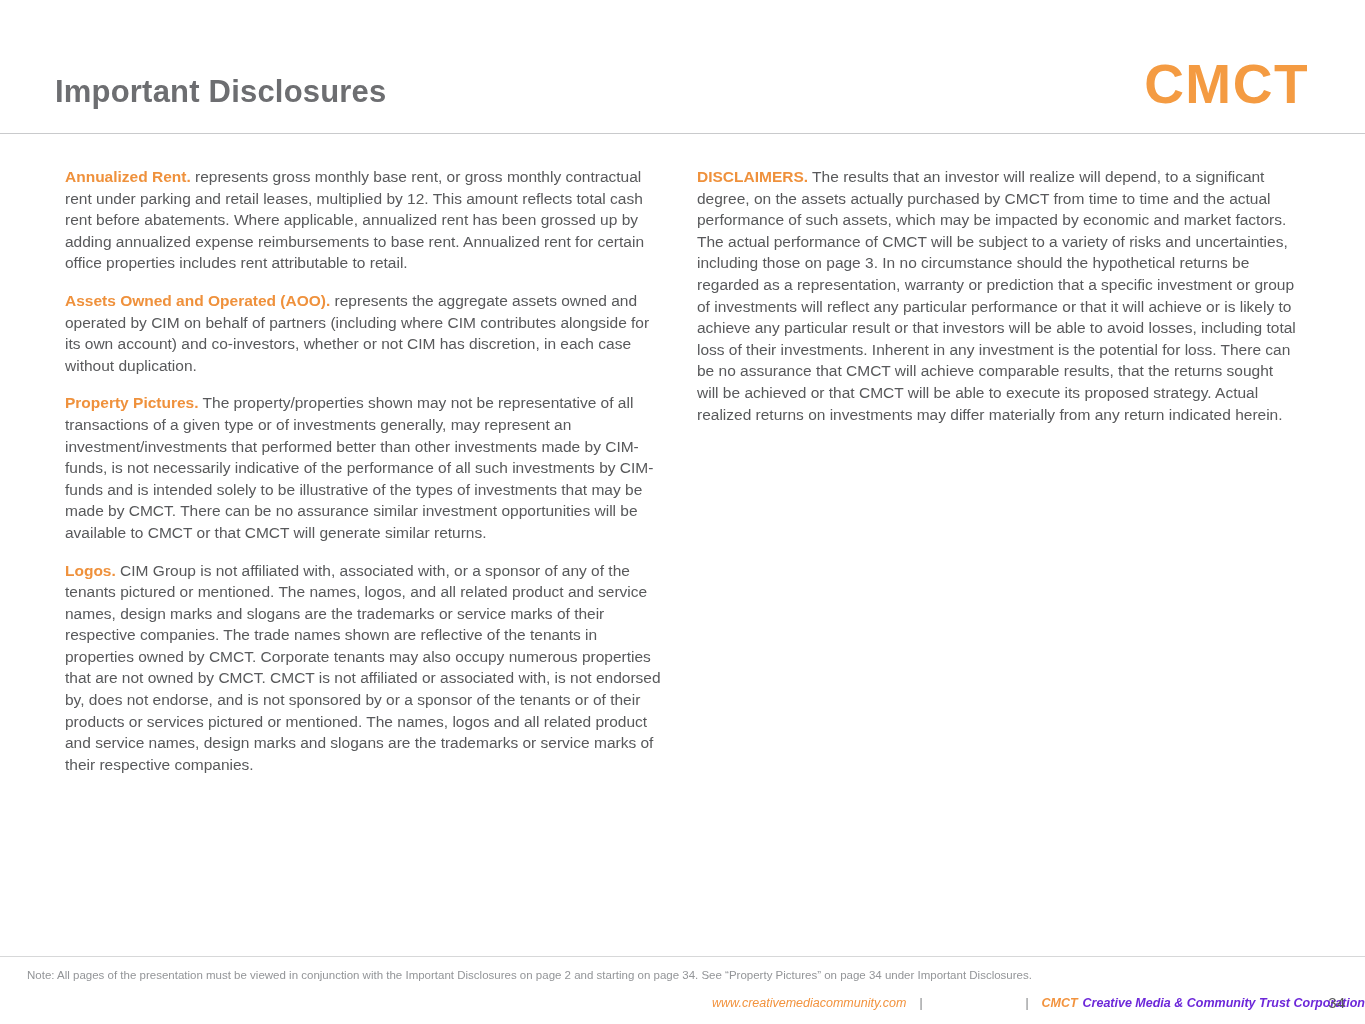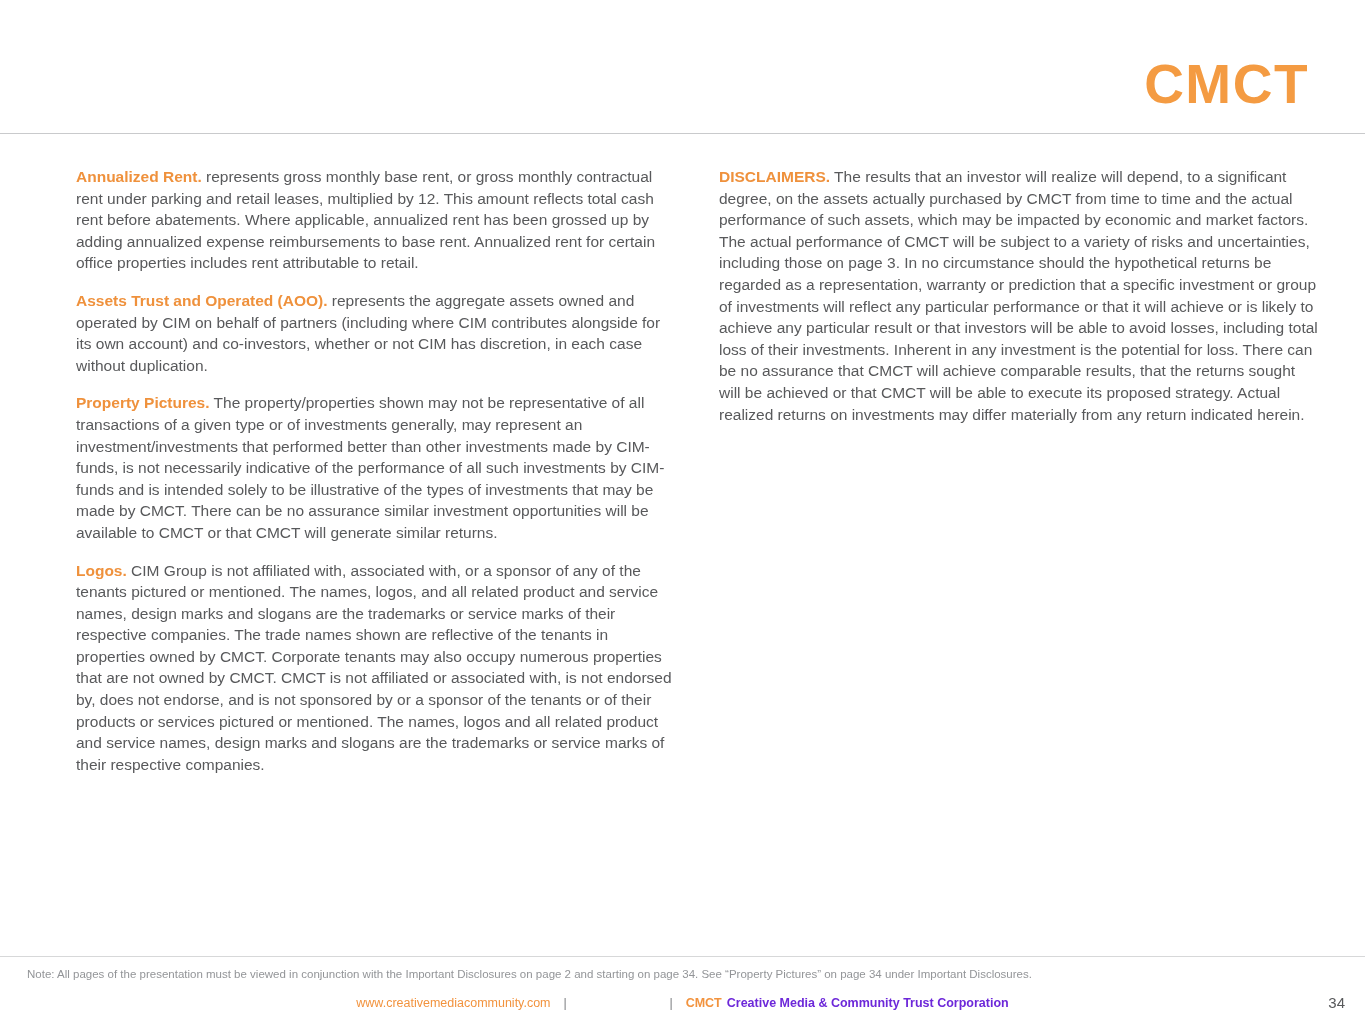--- a/index.html
+++ b/index.html
@@ -23,63 +23,65 @@
   }
   .logo {
     position: absolute; right: 56px; top: 52px;
     font-size: 55px; font-weight: 600; color: #f49b42;
     letter-spacing: 1.5px;
   }
   .content {
     position: absolute; top: 166px; left: 65px;
     display: flex; gap: 31px;
   }
-  .col { width: 601px; margin-left: 11px; }
+  .col { width: 601px; }
   .col p {
     margin: 0 0 16px 0;
     font-size: 15.5px; line-height: 21.6px;
     color: #58595b;
   }
   .lead { font-weight: 700; color: #ef913c; }
   .notebar {
     position: absolute; left: 0; right: 0; top: 956px; height: 38px;
-    border-top: 1px solid #d7d8d9; border-bottom: 4px solid #a21caf;
+    border-top: 1px solid #d7d8d9; border-bottom: 2px solid #a21caf;
     display: flex; align-items: center;
     padding-left: 27px;
     font-size: 11.5px; color: #939598;
     background: #ffffff;
   }
   .footer {
     position: absolute; left: 0; right: 0; top: 983px; height: 41px;
-    display: flex; justify-content: center; align-items: flex-start;
+    display: flex; justify-content: flex-end; align-items: flex-start;
     padding-top: 13px;
     font-size: 12.5px; color: #58595b;
     background: #ffffff;
+    font-style: italic;
   }
   .footer .sep { color: #808285; margin: 0 13px; }
   .footer a.site { color: #f2933e; text-decoration: none; }
   .footer .copyright { color: #58595b; margin-top: 36px; }
   .footer .brand { font-weight: 700; color: #f2933e; margin-right: 5px; }
   .footer .brand-suffix { font-weight: 700; color: #6d28d9; }
   .pagenum {
     position: absolute; right: 20px; top: 994px;
     font-size: 15px; color: #58595b;
   }
 </style>
 </head>
 <body>
 
 <div class="header">
+  <div class="title">Important Disclosures</div>
   <div class="logo">CMCT</div>
 </div>
 
 <div class="content">
   <div class="col">
     <p><span class="lead">Annualized Rent.</span><span> represents gross monthly base rent, or gross monthly contractual rent under parking and retail leases, multiplied by 12. This amount reflects total cash rent before abatements. Where applicable, annualized rent has been grossed up by adding annualized expense reimbursements to base rent. Annualized rent for certain office properties includes rent attributable to retail.</span></p>
-    <p><span class="lead">Assets Trust and Operated (AOO).</span><span> represents the aggregate assets owned and operated by CIM on behalf of partners (including where CIM contributes alongside for its own account) and co-investors, whether or not CIM has discretion, in each case without duplication.</span></p>
+    <p><span class="lead">Assets Owned and Operated (AOO).</span><span> represents the aggregate assets owned and operated by CIM on behalf of partners (including where CIM contributes alongside for its own account) and co-investors, whether or not CIM has discretion, in each case without duplication.</span></p>
     <p><span class="lead">Property Pictures.</span><span> The property/properties shown may not be representative of all transactions of a given type or of investments generally, may represent an investment/investments that performed better than other investments made by CIM-funds, is not necessarily indicative of the performance of all such investments by CIM-funds and is intended solely to be illustrative of the types of investments that may be made by CMCT. There can be no assurance similar investment opportunities will be available to CMCT or that CMCT will generate similar returns.</span></p>
     <p><span class="lead">Logos.</span><span> CIM Group is not affiliated with, associated with, or a sponsor of any of the tenants pictured or mentioned. The names, logos, and all related product and service names, design marks and slogans are the trademarks or service marks of their respective companies. The trade names shown are reflective of the tenants in properties owned by CMCT. Corporate tenants may also occupy numerous properties that are not owned by CMCT. CMCT is not affiliated or associated with, is not endorsed by, does not endorse, and is not sponsored by or a sponsor of the tenants or of their products or services pictured or mentioned. The names, logos and all related product and service names, design marks and slogans are the trademarks or service marks of their respective companies.</span></p>
   </div>
   <div class="col">
     <p><span class="lead">DISCLAIMERS.</span><span> The results that an investor will realize will depend, to a significant degree, on the assets actually purchased by CMCT from time to time and the actual performance of such assets, which may be impacted by economic and market factors. The actual performance of CMCT will be subject to a variety of risks and uncertainties, including those on page 3. In no circumstance should the hypothetical returns be regarded as a representation, warranty or prediction that a specific investment or group of investments will reflect any particular performance or that it will achieve or is likely to achieve any particular result or that investors will be able to avoid losses, including total loss of their investments. Inherent in any investment is the potential for loss. There can be no assurance that CMCT will achieve comparable results, that the returns sought will be achieved or that CMCT will be able to execute its proposed strategy. Actual realized returns on investments may differ materially from any return indicated herein.</span></p>
   </div>
 </div>
 
 <div class="notebar">
   <span>Note: All pages of the presentation must be viewed in conjunction with the Important Disclosures on page 2 and starting on page 34. See “Property Pictures” on page 34 under Important Disclosures.</span>

